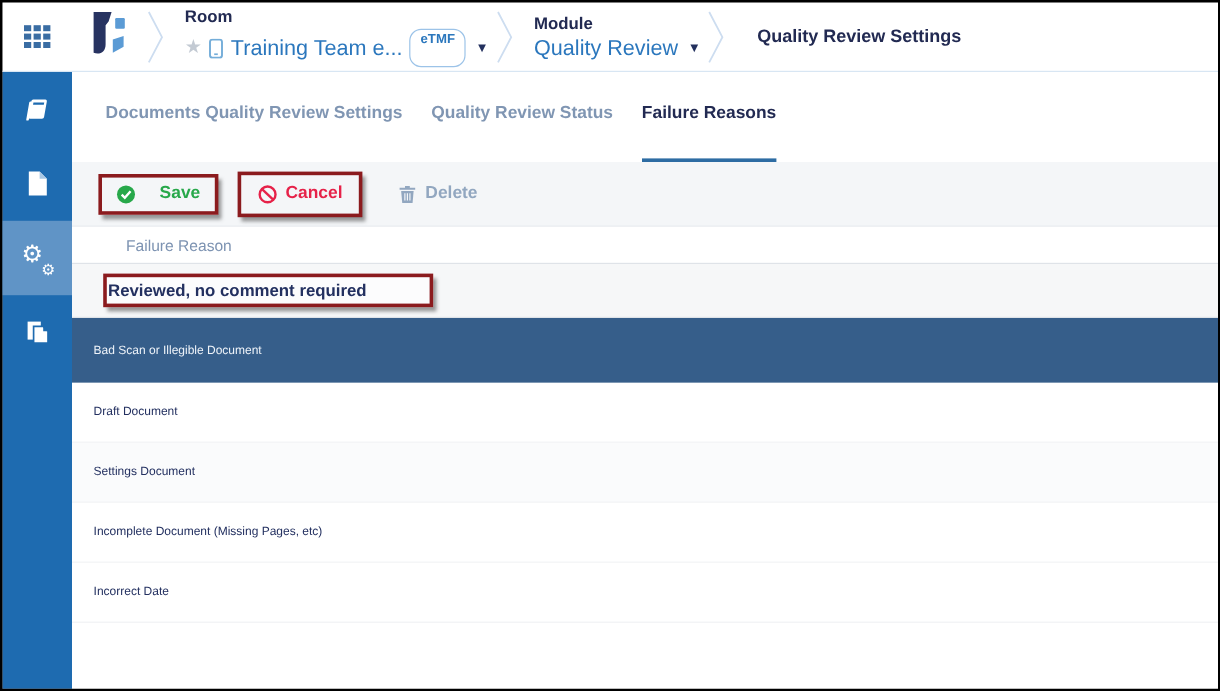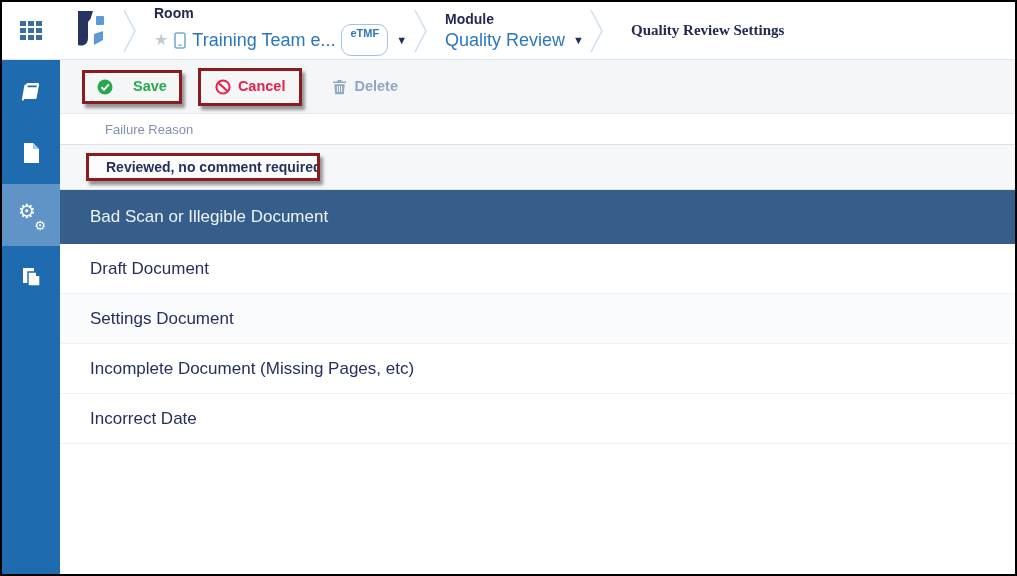--- a/index.html
+++ b/index.html
@@ -30,21 +30,21 @@
   .crumb-label { font-size: 14px; font-weight: 700; color: #222a52; }
   .crumb-value { display: flex; align-items: center; gap: 6px; cursor: pointer; }
   .crumb-value .value-text { font-size: 18px; font-weight: 400; color: #2b77bd; text-align: center; }
   .star { color: #c3cad3; font-size: 16px; line-height: 1; }
   .badge {
     font-size: 11px; font-weight: 700; color: #2b77bd;
     border: 1.5px solid #9cc3e8; border-radius: 10px; padding: 2px 8px 14px;
     line-height: 1.2; background: #fff;
   }
   .caret { color: #23305e; font-size: 11px; line-height: 1; margin-left: 2px; }
-  .page-title { font-size: 15px; font-weight: 600; color: #222a52; margin-left: 22px; font-family: Liberation Serif, serif; }
+  .page-title { font-size: 15px; font-weight: 600; color: #222a52; margin-left: 22px; }
   .room-crumb { min-width: 255px; }
   .module-crumb { min-width: 140px; }
   
   .sidebar {
     position: absolute; top: 58px; left: 0; bottom: 0; width: 58px;
     background: #1e6bb0;
   }
   .side-item {
     height: 62px; display: flex; align-items: center; justify-content: center; cursor: pointer;
   }
@@ -79,26 +79,26 @@
   .btn-delete { color: #92a7c0; margin-left: 30px; cursor: default; }
   .thead {
     height: 31px; line-height: 31px; padding-left: 45px; background: #fff;
     color: #7d93b2; font-size: 13px; border-bottom: 1px solid #dfe3e8;
   }
   .edit-row {
     height: 45px; background: #f6f7f8; border-bottom: 1px solid #dfe3e8;
     display: flex; align-items: center; padding-left: 26px;
   }
   .edit-box {
-    width: 234px; padding: 3px 17px; background: #fcfcfd;
+    width: 275px; padding: 3px 1px; background: #fcfcfd;
     font-size: 14px; font-weight: 700; color: #233060; white-space: nowrap; overflow: hidden;
   }
   .row {
-    height: 50px; display: flex; align-items: center; padding-left: 30px;
-    font-size: 17px; color: #233060; background: #fff; border-bottom: 1px solid #f0f2f4;
+    height: 50px; display: flex; align-items: center; padding-left: 18px;
+    font-size: 10px; color: #233060; background: #fff; border-bottom: 1px solid #f0f2f4;
     cursor: pointer;
   }
   .row.alt { background: #fafbfc; }
   .row.selected {
     height: 54px; background: #365e8a; color: #eef3f9; border-bottom: none;
   }
 </style>
 </head>
 <body>
 
@@ -190,20 +190,25 @@
       <svg width="24" height="25" viewBox="0 0 24 25">
         <rect x="4" y="3" width="11" height="15" fill="#fff"></rect>
         <path d="M9 7 h8 l4 4 v10 H9 Z" fill="#fff" stroke="#1e6bb0" stroke-width="1.4"></path>
         <path d="M17 7 l4 4 h-4 Z" fill="#1e6bb0"></path>
       </svg>
     </div>
   </aside>
 
   <main class="content">
 
+    <nav class="tabs">
+      <span class="tab">Documents Quality Review Settings</span>
+      <span class="tab">Quality Review Status</span>
+      <span class="tab active">Failure Reasons</span>
+    </nav>
 
     <div class="toolbar">
       <div class="annotation save-wrap">
         <button class="tb-btn btn-save">
           <svg width="16" height="16" viewBox="0 0 16 16">
             <circle cx="8" cy="8" r="7.5" fill="#27a84a"></circle>
             <path d="M4.4 8.2 L7 10.8 L11.8 5.4" stroke="#fff" stroke-width="2" fill="none"></path>
           </svg>
           <span>Save</span>
         </button>

